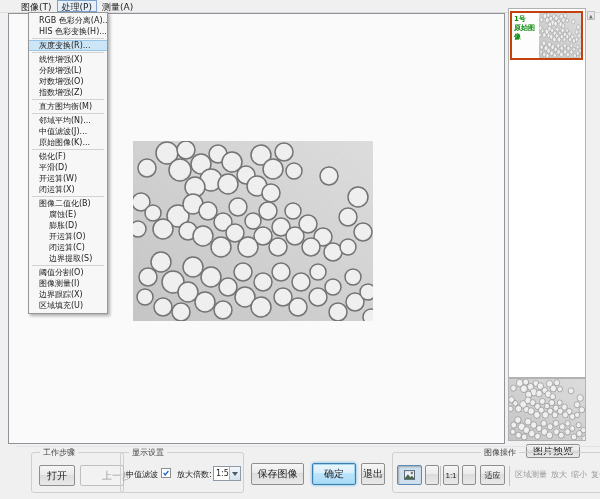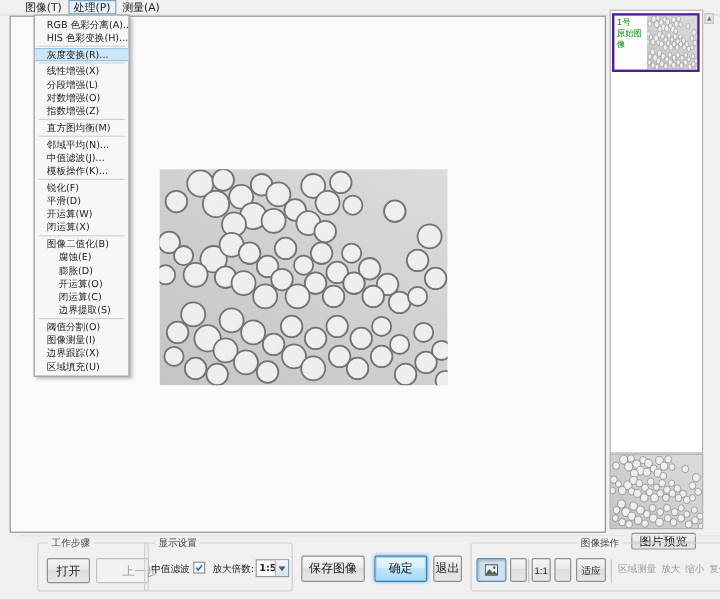--- a/index.html
+++ b/index.html
@@ -61,21 +61,21 @@
     position:absolute; left:508px; top:8px; width:78px; height:370px;
     background:#ffffff; border:1px solid #b2b2b2;
   }
   .list-scroll-btn {
     position:absolute; right:-10px; top:2px; width:8px; height:9px;
     background:#e8e8e8; border:1px solid #c0c0c0; font-size:5px; color:#777;
     text-align:center; line-height:8px;
   }
   .list-item {
     position:absolute; left:1px; top:2px; width:73px; height:49px;
-    border:2px solid #4c1d95; background:#fdfdfd; display:flex;
+    border:2px solid #c2410c; background:#fdfdfd; display:flex;font-weight:bold;
   }
   .li-text {
     width:27px; padding:2px 1px 0 2px; color:#0c8a0c;
     font-size:7px; line-height:9px;
   }
   .li-thumb { flex:1; overflow:hidden; }
   .preview {
     position:absolute; left:508px; top:378px; width:78px; height:63px;
     border:1px solid #b2b2b2; background:#d8d8d8; overflow:hidden;
   }
@@ -121,21 +121,21 @@
   .cb {
     position:absolute; width:10px; height:10px; background:#fff;
     border:1px solid #8e8e8e;
   }
   .cb svg { display:block; width:100%; height:100%; }
 
   .combo {
     position:absolute; height:15px; background:#fff;
     border:1px solid #8e9aa5; display:flex;
   }
-  .combo-val { flex:1; font-size:8px; line-height:13px; padding-left:2px; overflow:hidden;font-weight:bold; }
+  .combo-val { flex:1; font-size:8px; line-height:13px; padding-left:2px; overflow:hidden; }
   .combo-arrow {
     width:11px; background:linear-gradient(#f2f6fa,#d6e2ee);
     border-left:1px solid #aab8c4; position:relative;
   }
   .combo-arrow::after {
     content:""; position:absolute; left:2px; top:5px;
     border-left:3px solid transparent; border-right:3px solid transparent;
     border-top:4px solid #4a5a66;
   }
 
@@ -167,21 +167,21 @@
       <div class="msep"></div>
       <div class="mi">线性增强(X)</div>
       <div class="mi">分段增强(L)</div>
       <div class="mi">对数增强(O)</div>
       <div class="mi">指数增强(Z)</div>
       <div class="msep"></div>
       <div class="mi">直方图均衡(M)</div>
       <div class="msep"></div>
       <div class="mi">邻域平均(N)...</div>
       <div class="mi">中值滤波(J)...</div>
-      <div class="mi">模板操作(K)...</div>
+      <div class="mi">原始图像(K)...</div>
       <div class="msep"></div>
       <div class="mi">锐化(F)</div>
       <div class="mi">平滑(D)</div>
       <div class="mi">开运算(W)</div>
       <div class="mi">闭运算(X)</div>
       <div class="msep"></div>
       <div class="mi">图像二值化(B)</div>
       <div class="mi indent">腐蚀(E)</div>
       <div class="mi indent">膨胀(D)</div>
       <div class="mi indent">开运算(O)</div>

